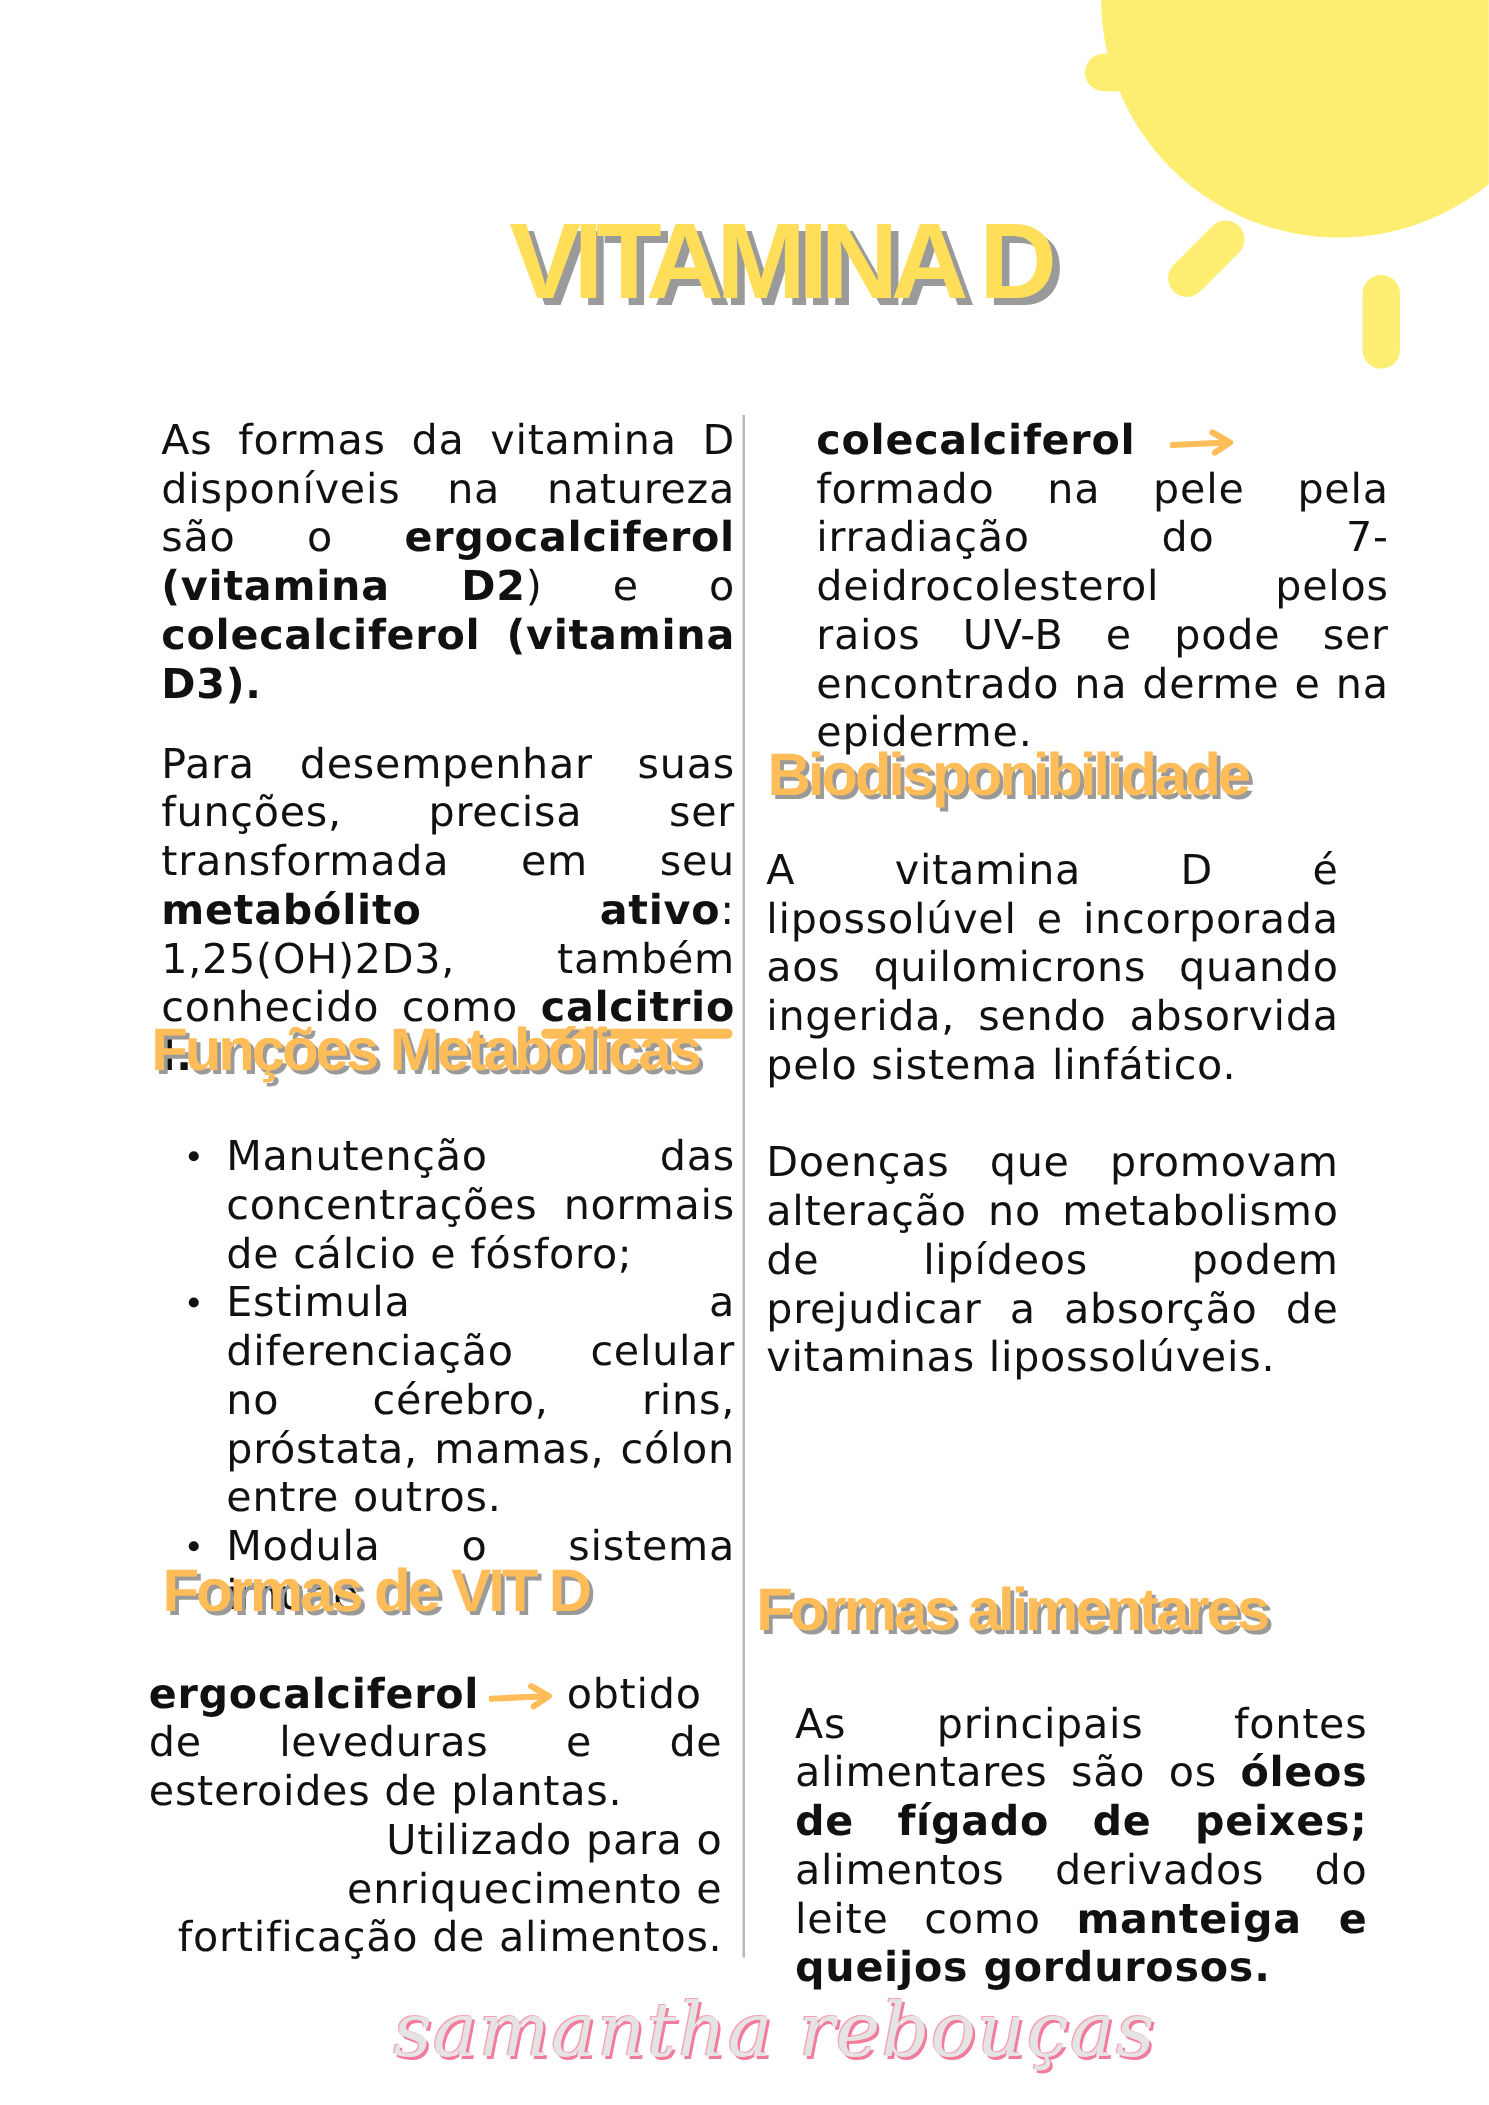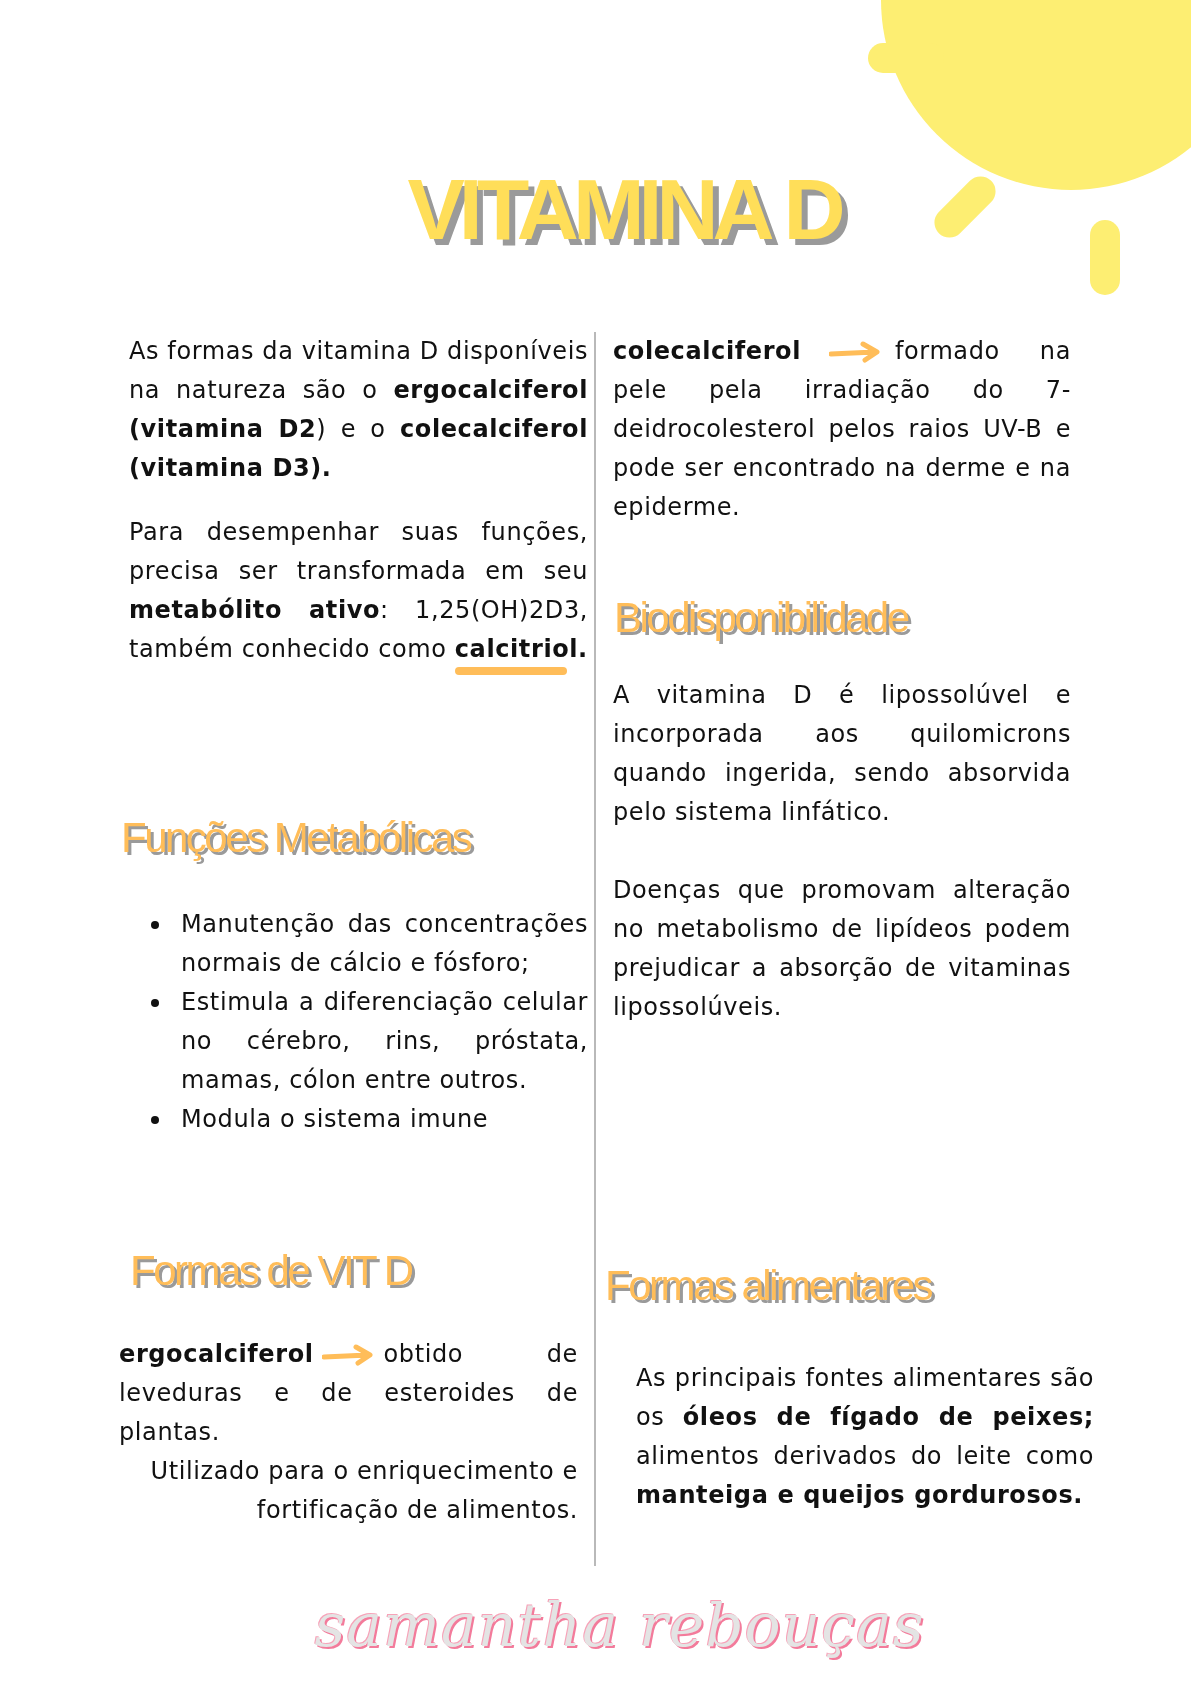--- a/index.html
+++ b/index.html
@@ -16,29 +16,29 @@
 
   .title {
     position: absolute; left: 0; width: 1191px; top: 108px; text-align: center;
     font-family: "Liberation Sans", sans-serif; font-weight: bold;
     font-size: 86px; letter-spacing: -6px; color: #ffde59;
     text-shadow: 6px 6px 0 #9a9a9a; line-height: 1; padding-left: 28px;
   }
 
   .divider { position: absolute; left: 594px; top: 332px; width: 2px; height: 1234px; background: #b9b9b9; }
 
-  .col { position: absolute; font-size: 24px; line-height: 39px; letter-spacing: 0.6px; }
+  .col { position: absolute; font-size: 33px; line-height: 39px; letter-spacing: 0.6px; }
   .col p { margin: 0; text-align: justify; }
   .left { left: 129px; width: 459px; }
   .right { left: 613px; width: 458px; }
   b, .b { font-weight: bold; }
 
   .heading {
-    position: absolute; font-family: "Liberation Sans", sans-serif; font-weight: normal;
-    font-size: 42px; letter-spacing: -2.5px; color: #ffbd59;
+    position: absolute; font-family: "Liberation Sans", sans-serif; font-weight: bold;
+    font-size: 48px; letter-spacing: -2.5px; color: #ffbd59;
     text-shadow: 3px 3px 0 #9a9a9a; line-height: 1; white-space: nowrap;
   }
 
   .underline-mark { position: relative; display: inline-block; }
   .underline-mark::after {
     content: ""; position: absolute; left: 0; right: 2px; bottom: -6px; height: 8px;
     background: #ffbd59; border-radius: 6px;
   }
 
   .arrow { display: inline-block; vertical-align: middle; margin: 0 8px; }
@@ -87,21 +87,21 @@
 
 <div class="heading" style="left:130px; top:1250px;">Formas de VIT D</div>
 
 <div class="col left" style="top:1335px; left:119px; width:459px;">
   <p><b>ergocalciferol</b><svg class="arrow" width="54" height="22" viewBox="0 0 54 22">
         <path d="M2 13 L46 11 M34 3 L48 11 L36 19" stroke="#ffbd59" stroke-width="5" fill="none" stroke-linecap="round" stroke-linejoin="round"></path>
       </svg><span>obtido de leveduras e de esteroides de plantas.</span></p>
   <p style="text-align:right;">Utilizado para o enriquecimento e fortificação de alimentos.</p>
 </div>
 
-<div class="col right" style="top:332px;">
+<div class="col right" style="top:332px;margin-left:40px;">
   <p><b>colecalciferol</b><svg class="arrow" width="54" height="22" viewBox="0 0 54 22" style="margin:0 12px 0 28px;">
         <path d="M2 13 L46 11 M34 3 L48 11 L36 19" stroke="#ffbd59" stroke-width="5" fill="none" stroke-linecap="round" stroke-linejoin="round"></path>
       </svg><span>formado na pele pela irradiação do 7-deidrocolesterol pelos raios UV-B e pode ser encontrado na derme e na epiderme.</span></p>
 </div>
 
 <div class="heading" style="left:614px; top:597px;">Biodisponibilidade</div>
 
 <div class="col right" style="top:676px;">
   <p>A vitamina D é lipossolúvel e incorporada aos quilomicrons quando ingerida, sendo absorvida pelo sistema linfático.</p>
   <p style="margin-top:39px;">Doenças que promovam alteração no metabolismo de lipídeos podem prejudicar a absorção de vitaminas lipossolúveis.</p>

